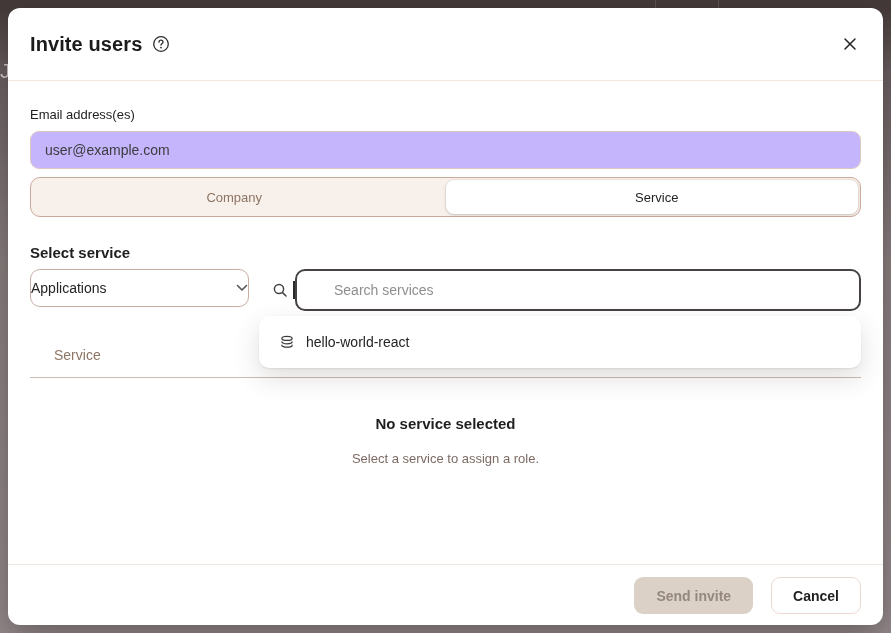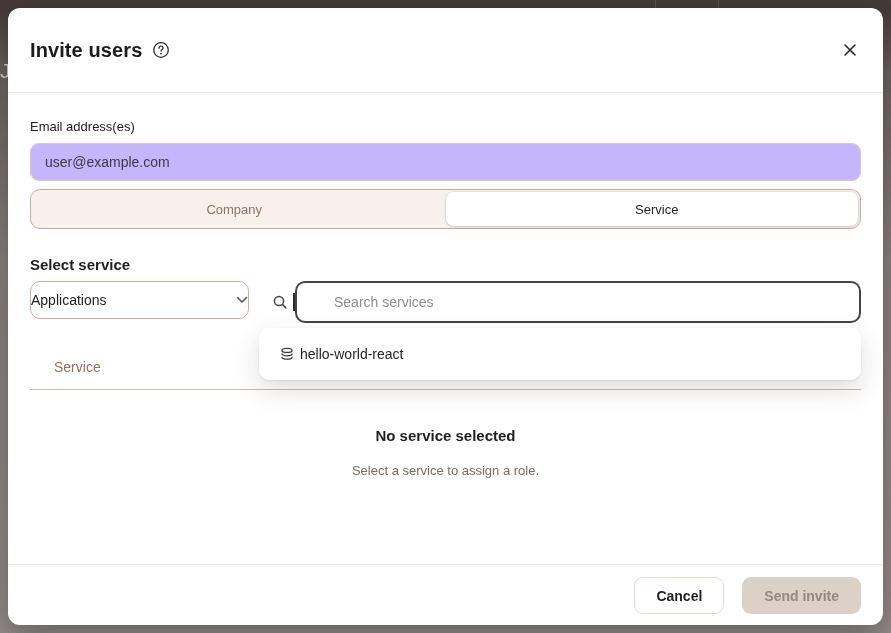--- a/index.html
+++ b/index.html
@@ -12,21 +12,21 @@
   .topbar{ position:absolute; left:0; top:0; width:100%; height:9px; background:#453a3a; }
   .topbar .vdiv{ position:absolute; top:0; width:1px; height:9px; background:#5e5353; }
   .bg-glyph{ position:absolute; left:0; top:58px; width:8px; height:30px; overflow:hidden;
     color:#d9d3d1; font-size:21px; line-height:26px; font-weight:500; }
   
   .modal{
     position:absolute; left:8px; top:8px; right:8px; bottom:8px;
     background:#ffffff; border-radius:12px; box-shadow:0 12px 34px rgba(30,22,20,.38);
     display:flex; flex-direction:column; overflow:hidden;
   }
-  .m-header{ display:flex; align-items:center; height:85px; padding:0 22px;
+  .m-header{ display:flex; align-items:center; height:73px; padding:0 22px;
     border-bottom:1px solid #f1e8e2; flex:0 0 auto; }
   .m-title{ font-size:20px; font-weight:700; color:#1b1b1b; letter-spacing:.1px; }
   .help-btn{ margin-left:10px; width:18px; height:18px; display:flex; align-items:center; justify-content:center;
     background:none; border:none; cursor:pointer; padding:0; }
   .close-btn{ margin-left:auto; width:22px; height:22px; display:flex; align-items:center; justify-content:center;
     background:none; border:none; cursor:pointer; padding:0; }
   .m-body{ padding:26px 22px 0; flex:1 1 auto; position:relative; }
   .field-label{ font-size:13px; font-weight:400; color:#232323; }
   .field-helper{ font-size:13px; color:#5f5e5c; margin-top:6px; }
   .email-input{ margin-top:9px; width:100%; height:38px; border:1px solid #dcc8c0; border-radius:9px;
@@ -49,21 +49,21 @@
     font-size:14px; color:#242424; font-family:inherit; }
   .category-select .chev{ margin-left:auto; display:flex; }
   .search-wrap{ flex:1; position:relative;padding-left:36px; }
   .search-input{ width:100%; height:42px; border:2px solid #474343; border-radius:10px;
     padding:0 14px 0 37px; font-size:14px; color:#2e2e2e; font-family:inherit; outline:none; background:#fff; }
   .search-input::placeholder{ color:#8e8e8e; }
   .search-icon{ position:absolute; left:13px; top:13px; pointer-events:none; display:flex; }
   .caret{ position:absolute; left:34px; top:12px; width:1.5px; height:18px; background:#2a2a2a; }
   .results-panel{ position:absolute; left:0; right:0; top:47px; background:#fff; border-radius:10px;
     box-shadow:0 1px 2px rgba(60,48,42,.10), 0 10px 26px rgba(60,48,42,.16); padding:4px 0; z-index:5; }
-  .result-item{ display:flex; align-items:center; gap:5px; height:44px; padding:0 20px;
+  .result-item{ display:flex; align-items:center; gap:11px; height:44px; padding:0 20px;
     font-size:14px; color:#242424; cursor:pointer; }
   
   .table-header{ margin-top:36px; padding-left:24px; font-size:14px; color:#8d7565; }
   .table-divider{ margin-top:14px; border-bottom:1px solid #cdbab1; }
   .empty-title{ margin-top:37px; text-align:center; font-size:15px; font-weight:700; color:#1f1f1f; }
   .empty-sub{ margin-top:19px; text-align:center; font-size:13px; color:#7c6a63; }
   
   .m-footer{ flex:0 0 auto; border-top:1px solid #eee6e0; padding:12px 22px 11px;
     display:flex; justify-content:flex-end; align-items:center; gap:18px; }
   .btn{ height:37px; border-radius:9px; font-size:14px; font-weight:700; font-family:inherit; cursor:pointer; }
@@ -153,18 +153,18 @@
       </div>
 
       <div class="table-header">Service</div>
       <div class="table-divider"></div>
 
       <div class="empty-title">No service selected</div>
       <div class="empty-sub">Select a service to assign a role.</div>
     </div>
 
     <div class="m-footer">
+      <button class="btn btn-send" disabled="">Send invite</button>
       <button class="btn btn-cancel">Cancel</button>
-      <button class="btn btn-send" disabled="">Send invite</button>
     </div>
 
   </div>
 </div>
 
 </body></html>

